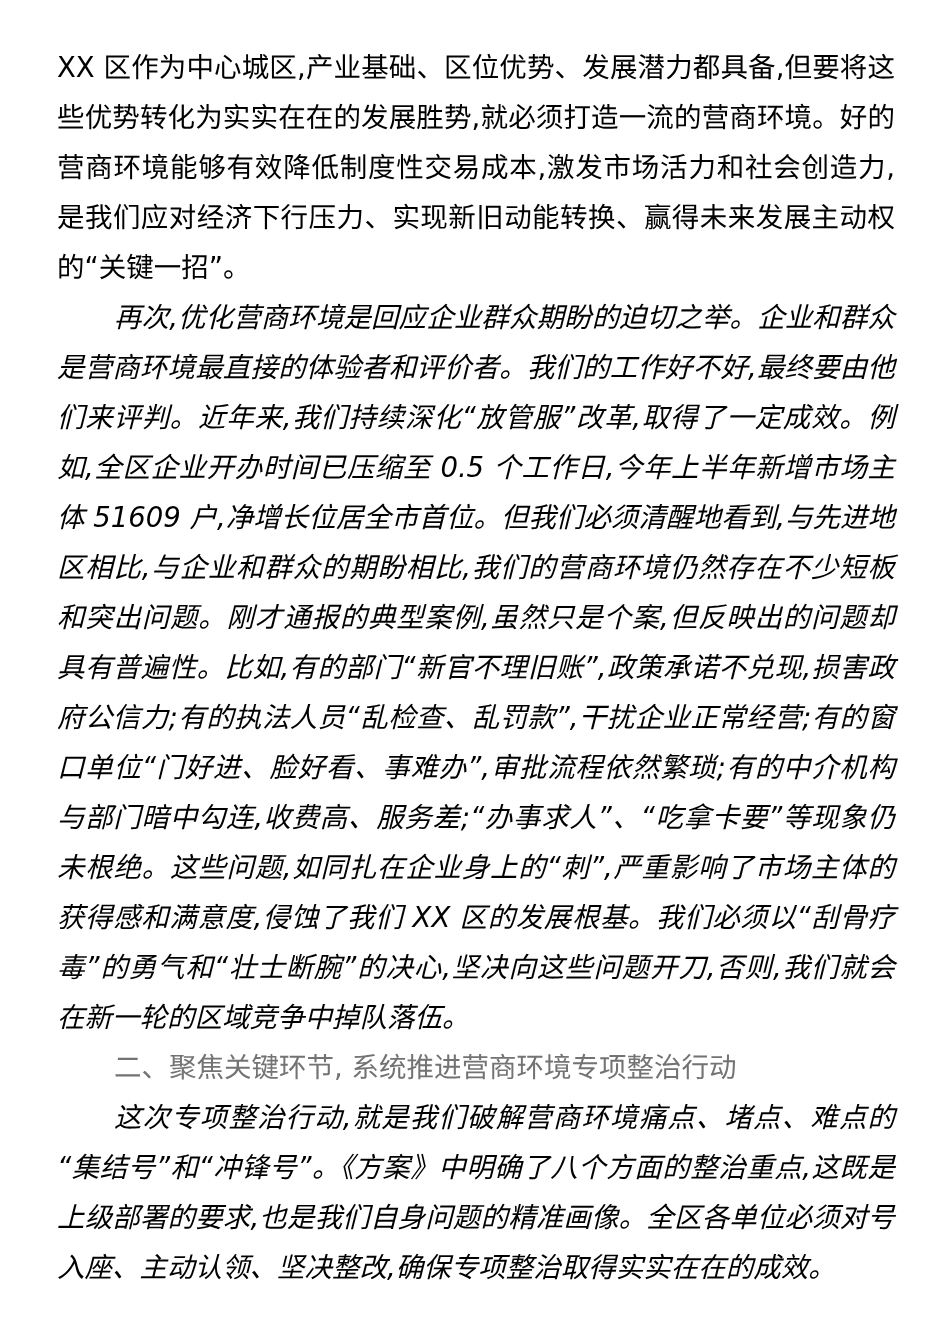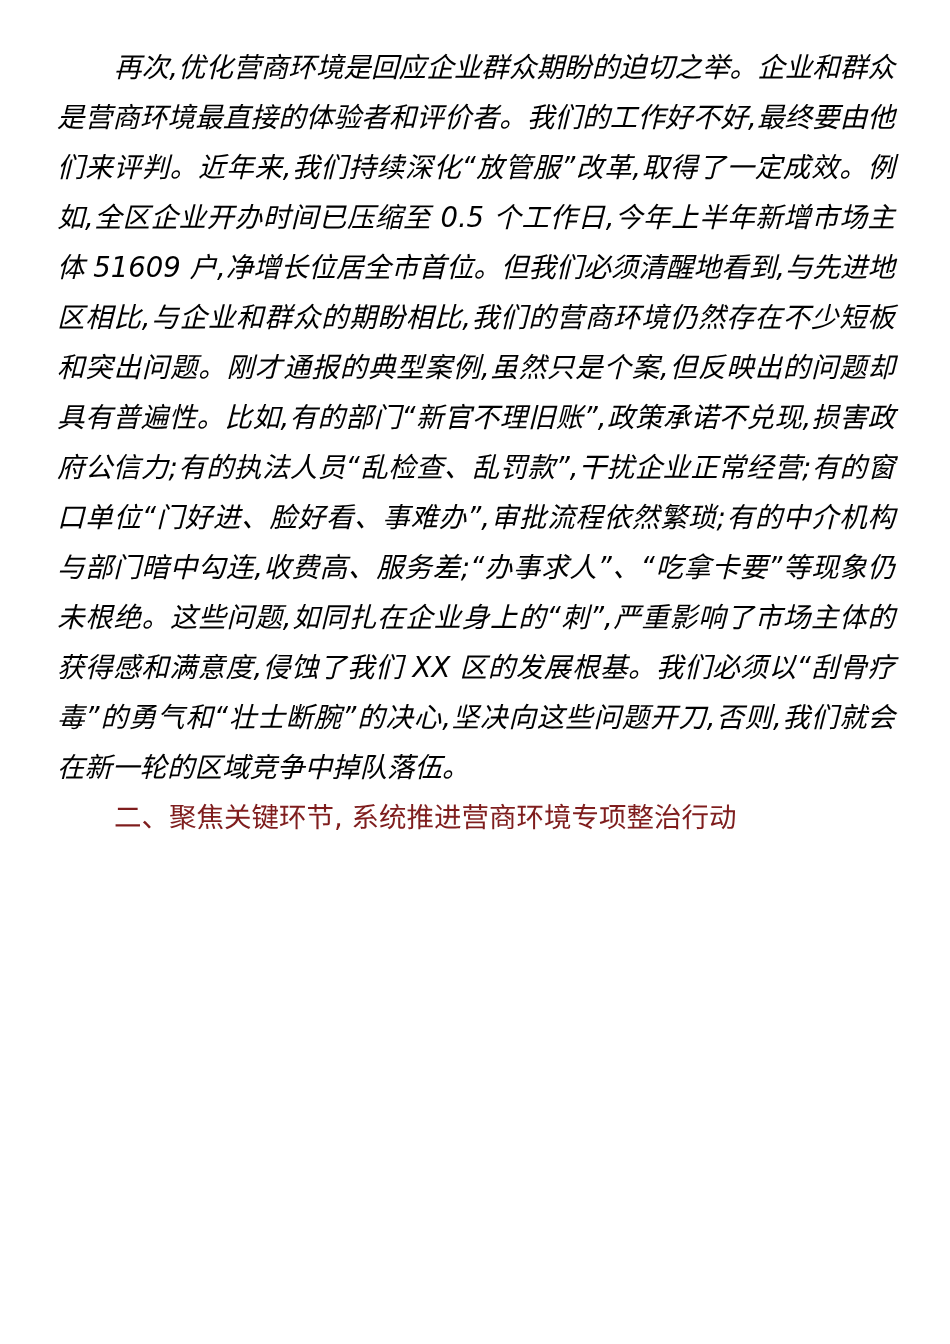--- a/index.html
+++ b/index.html
@@ -40,35 +40,37 @@
     text-indent: 57px;
     font-style: italic;
   }
   .para.cont {
     text-indent: 0;
   }
   .heading {
     font-family: "DejaVu Sans", "Liberation Sans", sans-serif;
     font-size: 27.5px;
     line-height: 50px;
-    color: #7f1d1d;
+    color: #737373;
     margin: 0;
     padding: 0;
     text-indent: 57px;
     font-weight: 400;
     text-align: left;
     word-break: break-all;
   }
 </style>
 </head>
 <body>
 
 <div class="page">
   <div class="doc-body">
 
+    <p class="para cont">XX 区作为中心城区,产业基础、区位优势、发展潜力都具备,但要将这些优势转化为实实在在的发展胜势,就必须打造一流的营商环境。好的营商环境能够有效降低制度性交易成本,激发市场活力和社会创造力,是我们应对经济下行压力、实现新旧动能转换、赢得未来发展主动权的“关键一招”。</p>
 
     <p class="para indent">再次,优化营商环境是回应企业群众期盼的迫切之举。企业和群众是营商环境最直接的体验者和评价者。我们的工作好不好,最终要由他们来评判。近年来,我们持续深化“放管服”改革,取得了一定成效。例如,全区企业开办时间已压缩至 0.5 个工作日,今年上半年新增市场主体 51609 户,净增长位居全市首位。但我们必须清醒地看到,与先进地区相比,与企业和群众的期盼相比,我们的营商环境仍然存在不少短板和突出问题。刚才通报的典型案例,虽然只是个案,但反映出的问题却具有普遍性。比如,有的部门“新官不理旧账”,政策承诺不兑现,损害政府公信力;有的执法人员“乱检查、乱罚款”,干扰企业正常经营;有的窗口单位“门好进、脸好看、事难办”,审批流程依然繁琐;有的中介机构与部门暗中勾连,收费高、服务差;“办事求人”、“吃拿卡要”等现象仍未根绝。这些问题,如同扎在企业身上的“刺”,严重影响了市场主体的获得感和满意度,侵蚀了我们 XX 区的发展根基。我们必须以“刮骨疗毒”的勇气和“壮士断腕”的决心,坚决向这些问题开刀,否则,我们就会在新一轮的区域竞争中掉队落伍。</p>
 
     <p class="heading">二、聚焦关键环节, 系统推进营商环境专项整治行动</p>
 
+    <p class="para indent">这次专项整治行动,就是我们破解营商环境痛点、堵点、难点的“集结号”和“冲锋号”。《方案》中明确了八个方面的整治重点,这既是上级部署的要求,也是我们自身问题的精准画像。全区各单位必须对号入座、主动认领、坚决整改,确保专项整治取得实实在在的成效。</p>
 
   </div>
 </div>
 
 </body></html>

